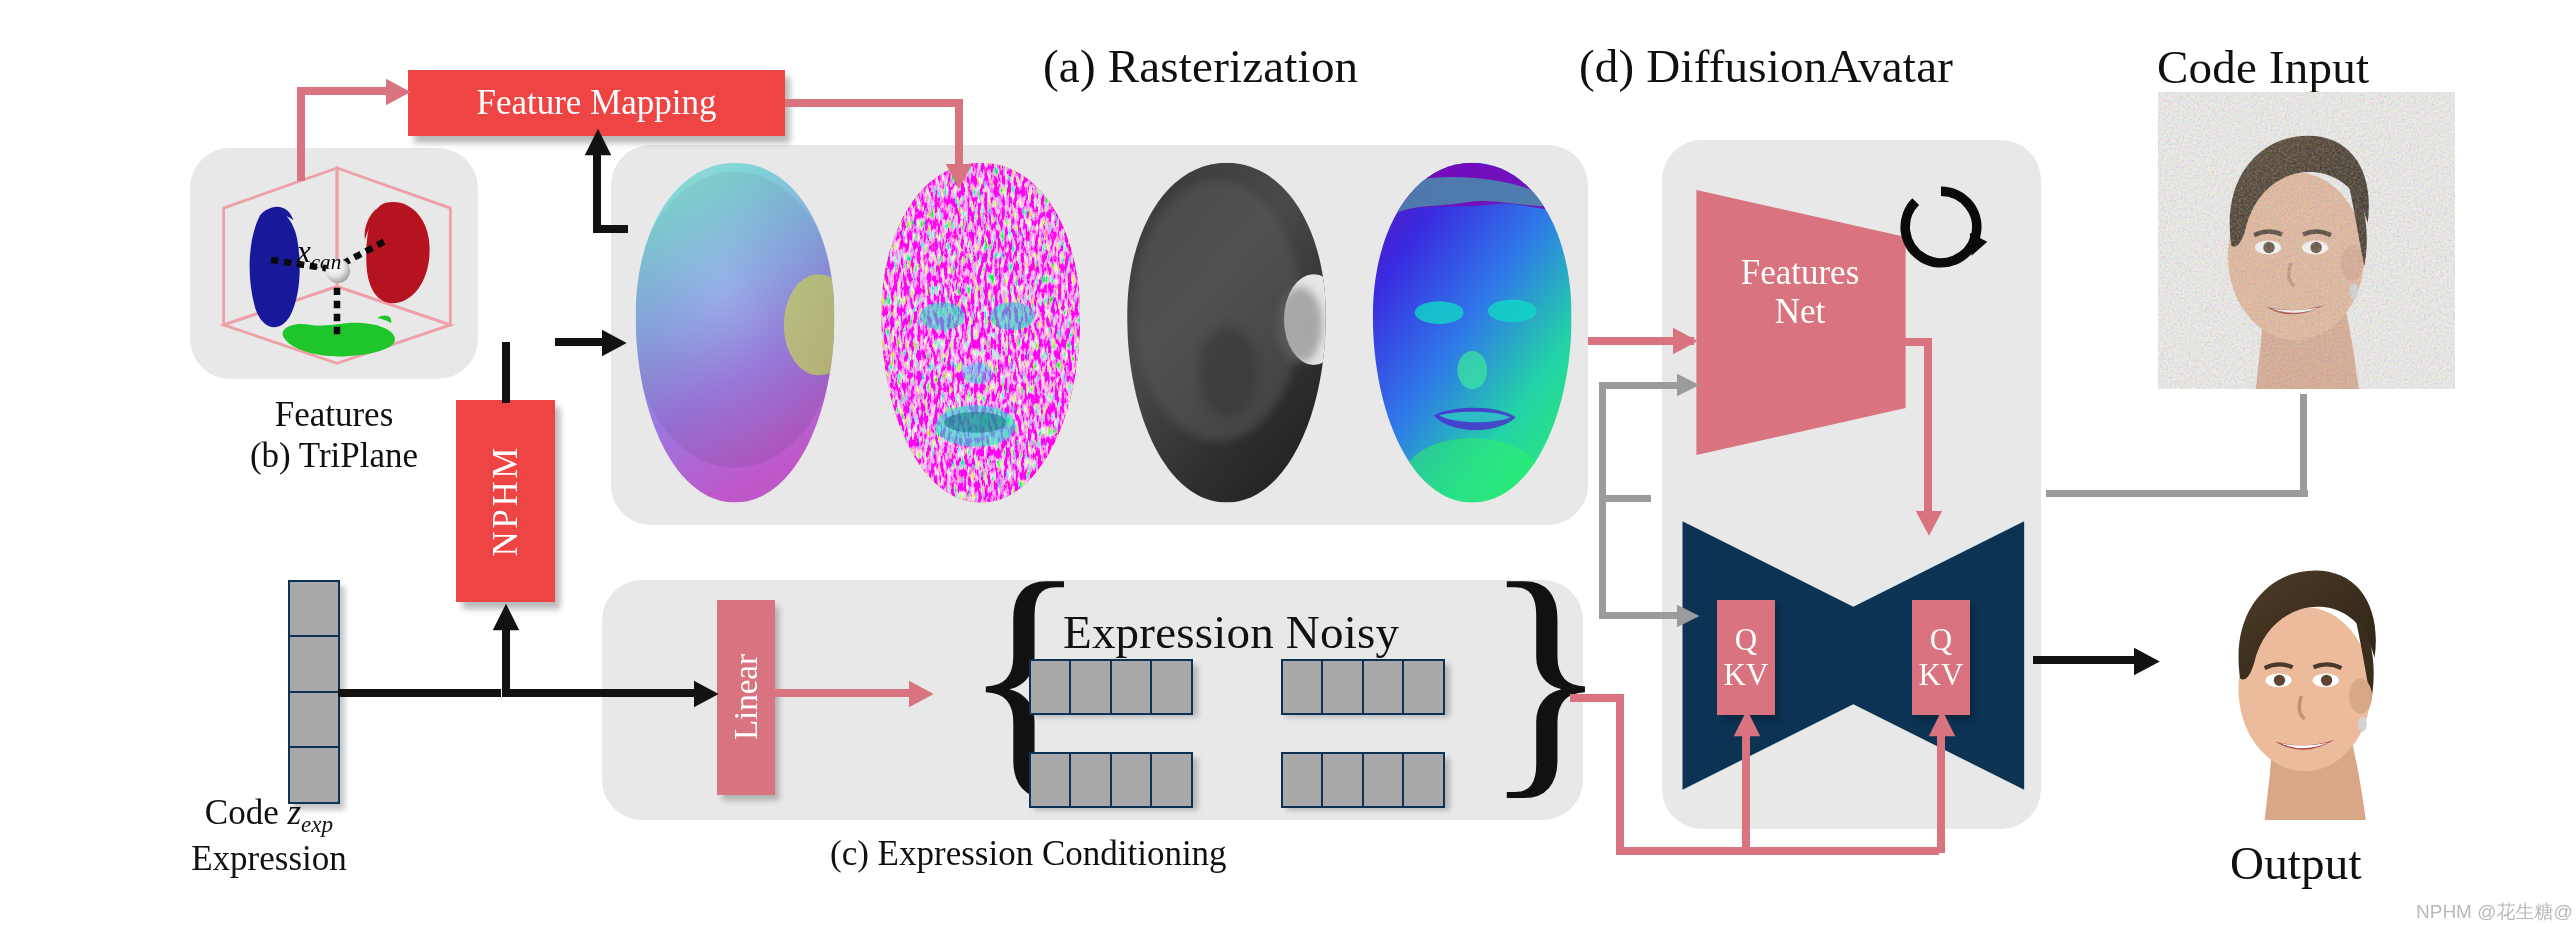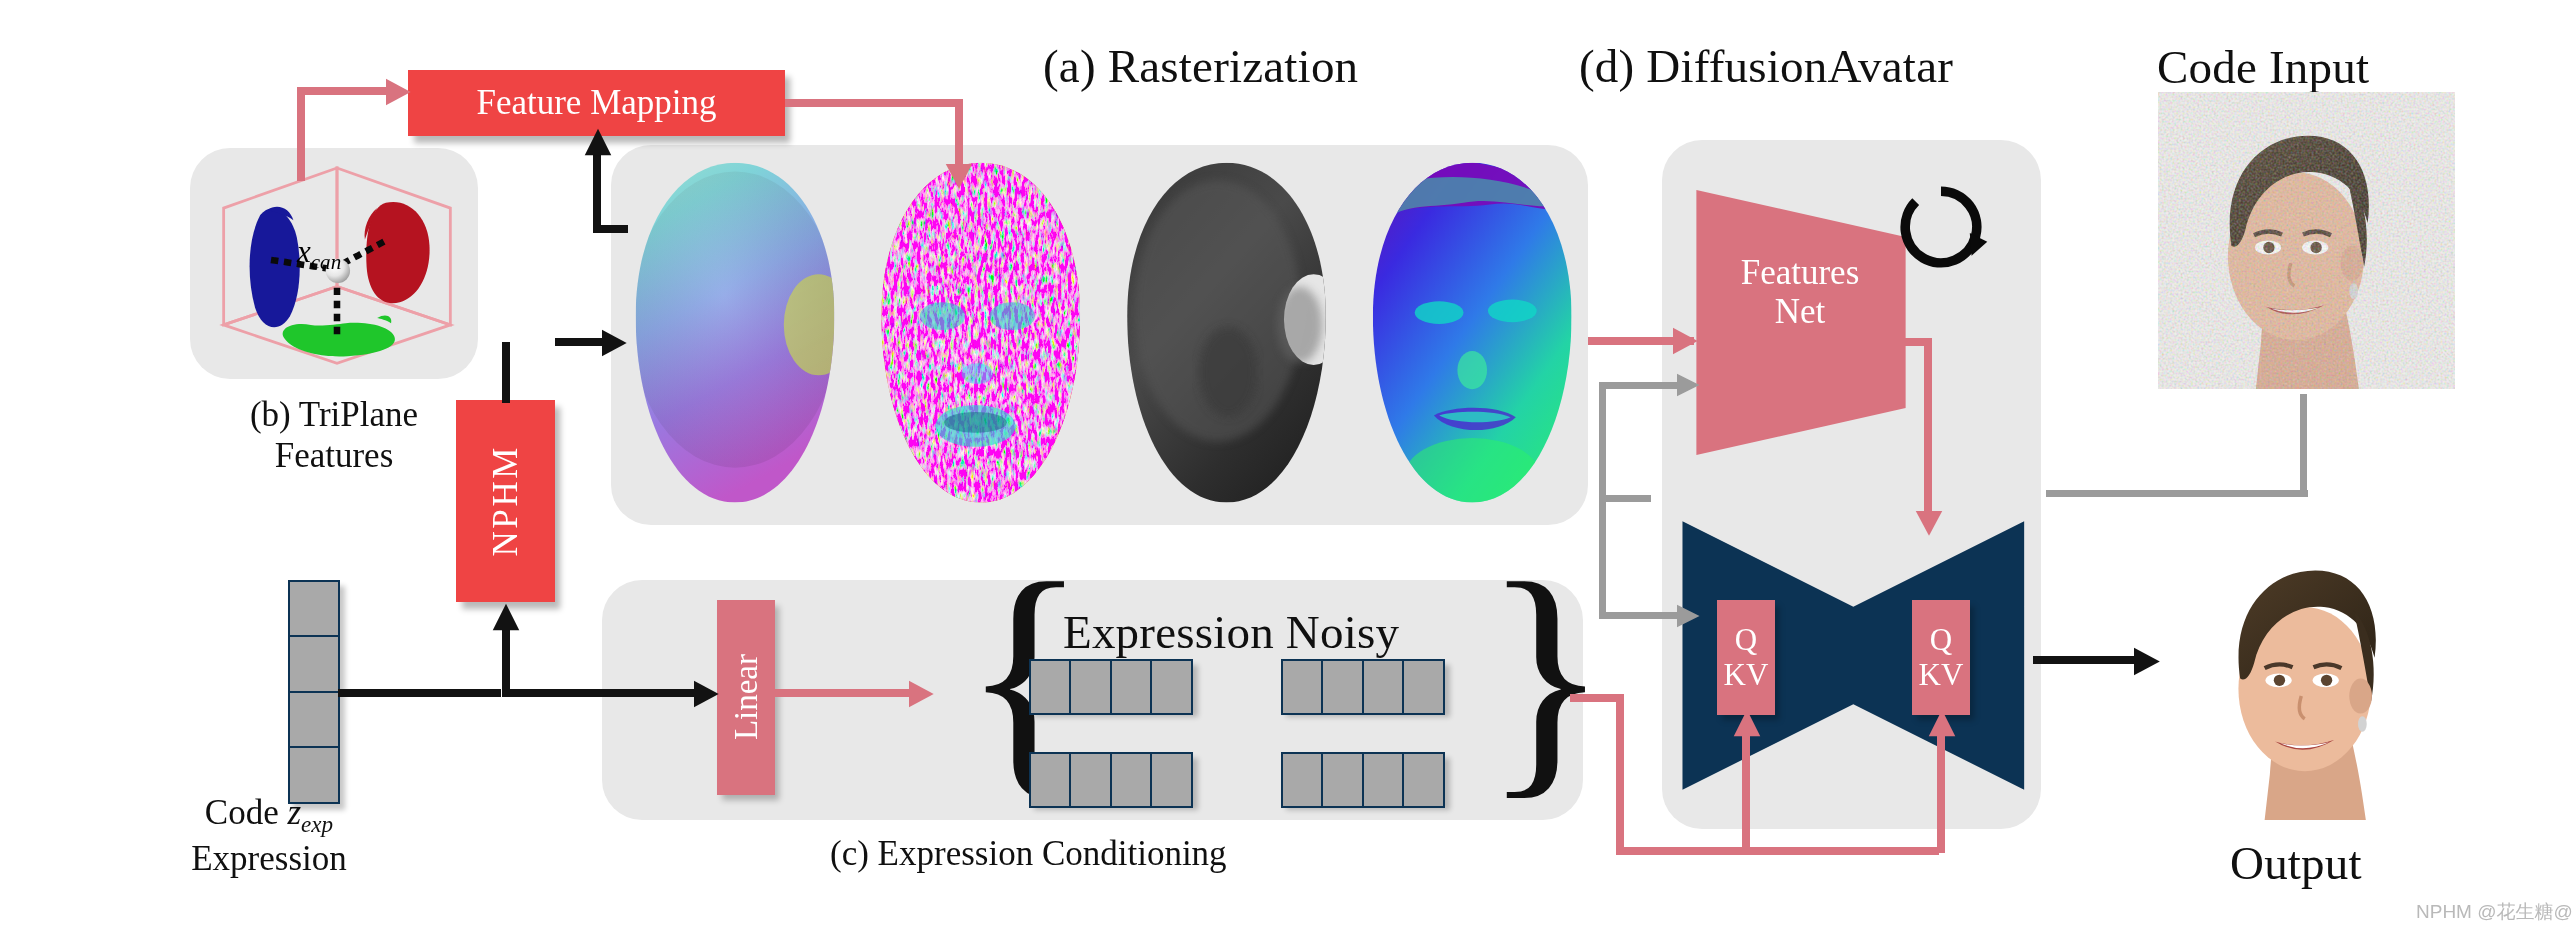--- a/index.html
+++ b/index.html
@@ -77,22 +77,22 @@
 
 <div class="title" style="left:1043px;top:39px;">(a) Rasterization</div>
 
 <div class="title" style="left:1579px;top:39px;">(d) DiffusionAvatar</div>
 
 <div class="title" style="left:2157px;top:40px;">Code Input</div>
 
 <div class="title" style="left:2230px;top:836px;">Output</div>
 
 <div class="caption" style="left:164px;top:394px;width:340px;">
+  <div>Features</div>
   <div>(b) TriPlane</div>
-  <div>Features</div>
 </div>
 
 <div class="caption" style="left:112px;top:792px;width:314px;">
   <div>
     <span>Code&nbsp;</span><i style="font-family:'Liberation Serif',serif;">z</i><sub style="font-style:italic;font-size:.66em;">exp</sub>
   </div>
   <div>Expression</div>
 </div>
 
 <div class="caption" style="left:830px;top:833px;width:523px;text-align:left;">(c) Expression Conditioning</div>

